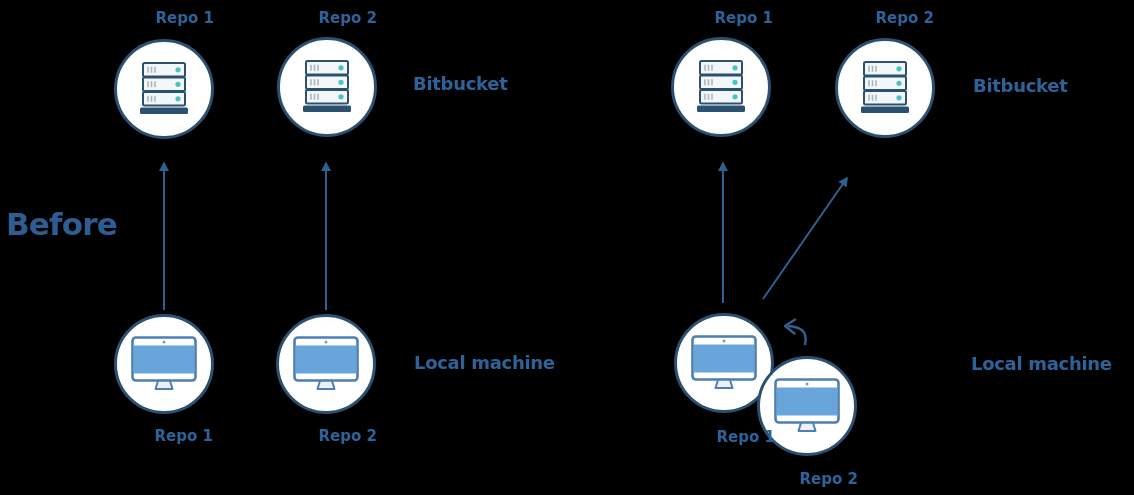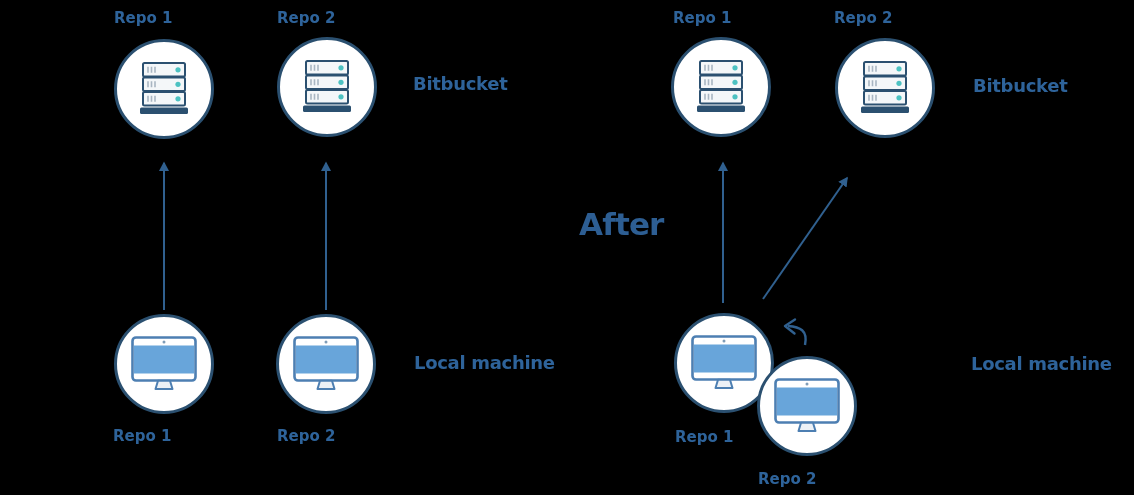--- a/index.html
+++ b/index.html
@@ -23,21 +23,21 @@
     align-items: center;
     justify-content: center;
   }
   .lbl {
     position: absolute;
     color: #2e639a;
     white-space: nowrap;
   }
   .repo-lbl {
     width: 100px;
-    text-align: left;
+    text-align: right;
     font-size: 15px;
     font-weight: bold;
     letter-spacing: 0;
   }
   .side-lbl {
     font-size: 18px;
     font-weight: bold;
     letter-spacing: -0.3px;
   }
   .heading {
@@ -52,20 +52,21 @@
     left: 0; top: 0;
     width: 1134px; height: 495px;
     pointer-events: none;
   }
 </style>
 </head>
 <body>
 
 <div class="canvas">
 
+  <div class="heading" style="left:6px; top:206px;">Before</div>
 
   <div class="lbl repo-lbl" style="left:114px; top:9px;">Repo 1</div>
   <div class="lbl repo-lbl" style="left:277px; top:9px;">Repo 2</div>
 
   <div class="node" style="left:114px; top:39px;">
     <svg width="52" height="54" viewBox="0 0 52 54">
       <g fill="#f4f7f9" stroke="#2b5070" stroke-width="2">
         <rect x="5" y="1" width="42" height="13.5" rx="1.5"></rect>
         <rect x="5" y="15.5" width="42" height="13.5" rx="1.5"></rect>
         <rect x="5" y="30" width="42" height="13.5" rx="1.5"></rect>
@@ -121,21 +122,20 @@
       <rect x="3" y="9.5" width="60" height="28" fill="#68a5da"></rect>
       <path d="M27 44.8 L39 44.8 L41.5 53 L24.5 53 Z" fill="#edf1f6" stroke="#4d7fb2" stroke-width="2" stroke-linejoin="round"></path>
     </svg>
   </div>
 
   <div class="lbl side-lbl" style="left:414px; top:352px;">Local machine</div>
 
   <div class="lbl repo-lbl" style="left:113px; top:427px;">Repo 1</div>
   <div class="lbl repo-lbl" style="left:277px; top:427px;">Repo 2</div>
 
-  <div class="heading" style="left:579px; top:206px;">After</div>
 
   <div class="lbl repo-lbl" style="left:673px; top:9px;">Repo 1</div>
   <div class="lbl repo-lbl" style="left:834px; top:9px;">Repo 2</div>
 
   <div class="node" style="left:671px; top:37px;">
     <svg width="52" height="54" viewBox="0 0 52 54">
       <g fill="#f4f7f9" stroke="#2b5070" stroke-width="2">
         <rect x="5" y="1" width="42" height="13.5" rx="1.5"></rect>
         <rect x="5" y="15.5" width="42" height="13.5" rx="1.5"></rect>
         <rect x="5" y="30" width="42" height="13.5" rx="1.5"></rect>

